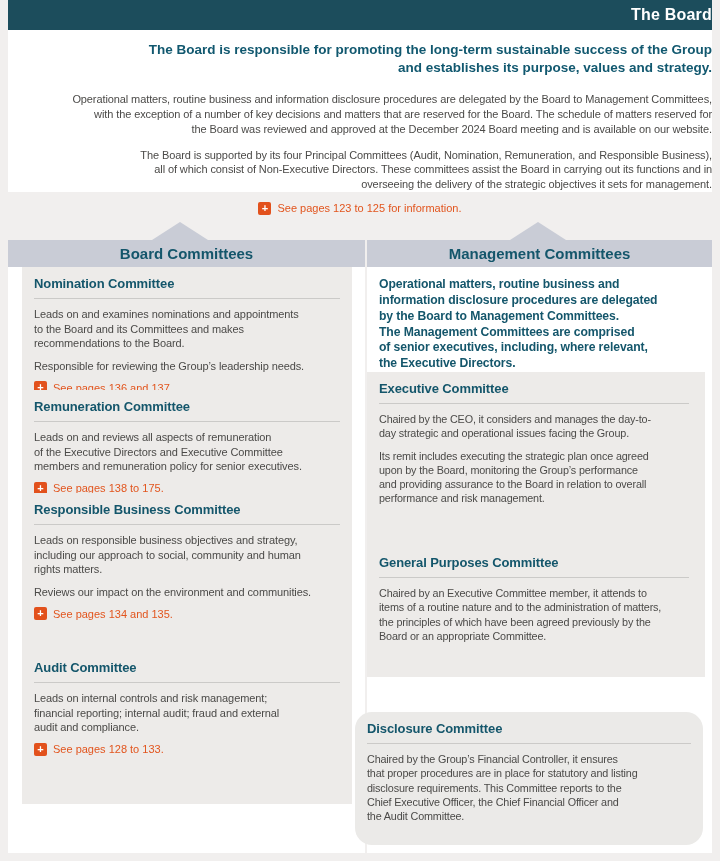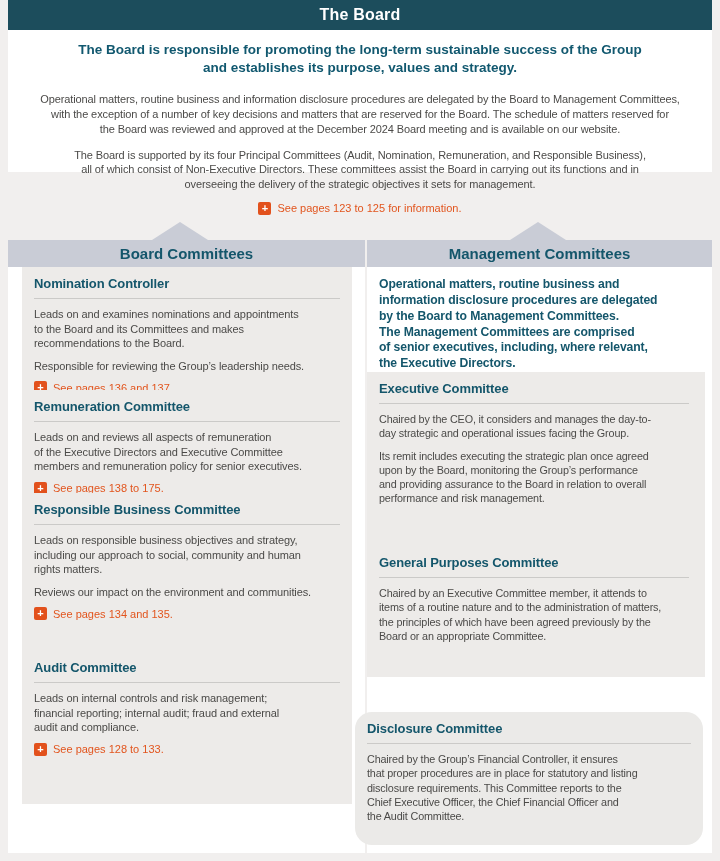--- a/index.html
+++ b/index.html
@@ -5,22 +5,22 @@
   * { margin:0; padding:0; box-sizing:border-box; }
   html,body { background:#f1efee; }
   .page {
     position:relative; width:720px; height:861px; overflow:hidden;
     background:#f1efee;
     font-family:"Liberation Sans", sans-serif;
     color:#474745;
   }
   
   .top-card {
-    position:absolute; left:8px; top:0; width:704px; height:172px;
-    background:#ffffff; text-align:center;
+    position:absolute; left:8px; top:0; width:704px; height:192px;
+    background:#ffffff; text-align:right;
   }
   .board-header {
     height:30px; background:#1c4d5c; color:#ffffff;
     font-size:16px; font-weight:bold; line-height:30px; letter-spacing:.2px;
   }
   .lead {
     margin-top:11px; font-size:13.5px; font-weight:bold; color:#11586f;
     line-height:1.35; white-space:pre-line;
   }
   .para {
@@ -114,21 +114,21 @@
     </div>
   </section>
 
   <section class="column left">
     <div class="pointer-up"></div>
     <div class="band">
       <span>Board Committees</span>
     </div>
 
     <article class="cbox nomination">
-      <h3 class="ctitle">Nomination Controller</h3>
+      <h3 class="ctitle">Nomination Committee</h3>
       <p class="cbody">Leads on and examines nominations and appointments
 to the Board and its Committees and makes
 recommendations to the Board.</p>
       <p class="cbody">Responsible for reviewing the Group’s leadership needs.</p>
       <div class="pagelink">
         <span class="plus-icon">
             <span>+</span>
           </span>
         <span>See pages 136 and 137.</span>
       </div>

